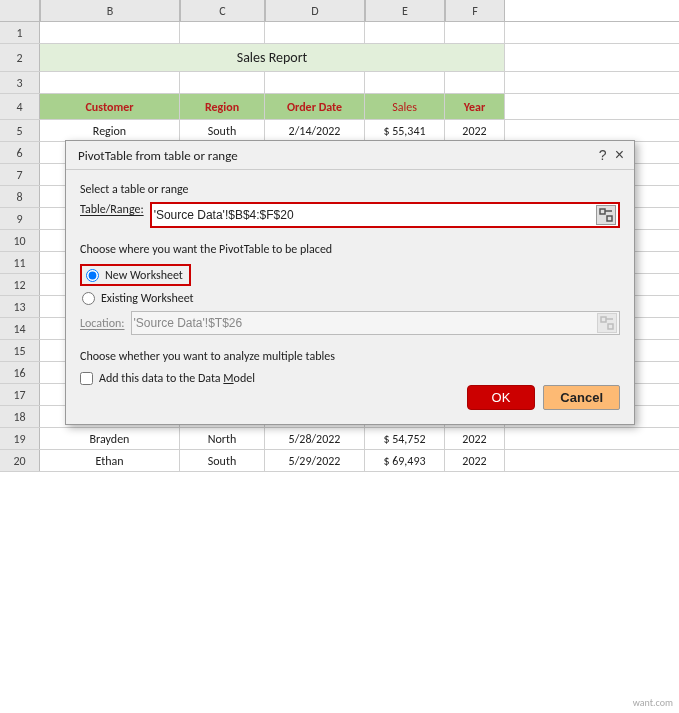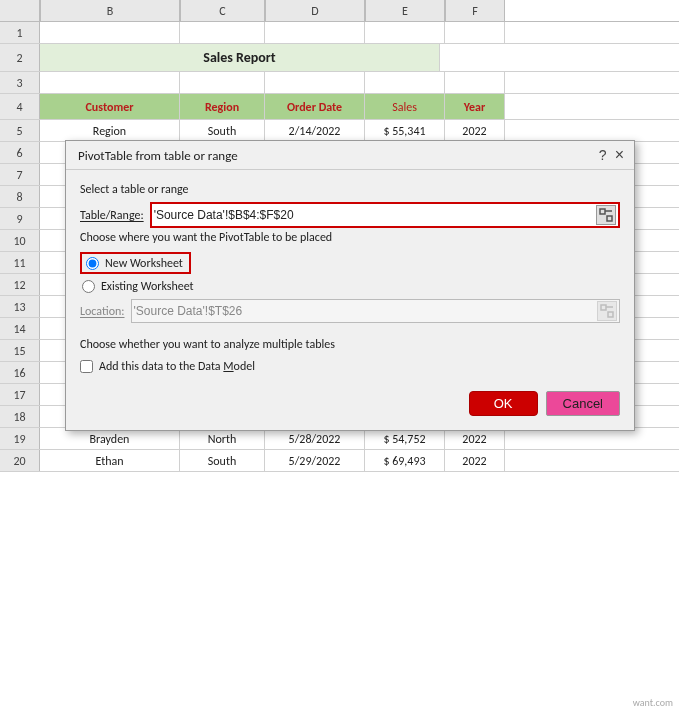--- a/index.html
+++ b/index.html
@@ -136,22 +136,21 @@
     }
 
     .dialog-section-label {
       font-size: 12px;
       color: #222;
       margin-bottom: 6px;
     }
 
     .table-range-row {
       display: flex;
-      align-items: center;
-      margin-bottom: 2px;
+      margin-bottom: 14px;
     }
 
     .field-label {
       font-size: 12px;
       color: #222;
       margin-right: 6px;
       white-space: nowrap;
       text-decoration: underline;
       text-underline-offset: 2px;
     }
@@ -251,21 +250,21 @@
 
     .multiple-tables-label {
       font-size: 12px;
       color: #222;
       margin-bottom: 8px;
     }
 
     .checkbox-row {
       display: flex;
       align-items: center;
-      margin-bottom: 18px;
+      margin-bottom: 0;
     }
 
     .checkbox-input {
       margin-right: 6px;
       cursor: pointer;
     }
 
     .checkbox-label {
       font-size: 12px;
       color: #222;
@@ -285,27 +284,28 @@
       background: #cc0000;
       color: #fff;
       border: 1px solid #aa0000;
       padding: 4px 24px;
       font-size: 13px;
       cursor: pointer;
       border-radius: 4px;
     }
 
     .btn-cancel {
-      background: #ec4899;
+      background: #fdba74;
       color: #222;
       border: 1px solid #999;
       padding: 4px 16px;
       font-size: 13px;
       cursor: pointer;
       border-radius: 2px;
+      font-weight: bold;
     }
 
     
     .watermark {
       position: absolute;
       bottom: 4px;
       right: 6px;
       font-size: 10px;
       color: #aaa;
     }
@@ -338,21 +338,21 @@
     <div class="row-num">1</div>
     <div class="cell cell-b"></div>
     <div class="cell cell-c"></div>
     <div class="cell cell-d"></div>
     <div class="cell cell-e"></div>
     <div class="cell cell-f"></div>
   </div>
 
   <div class="sheet-row" style="height:28px;">
     <div class="row-num">2</div>
-    <div class="cell" style="width:400px;background:#e2efda;font-weight:bold;font-size:14px;justify-content:center;">Sales Report</div>
+    <div class="cell" style="width:465px;background:#e2efda;font-weight:normal;font-size:14px;justify-content:center;">Sales Report</div>
   </div>
 
   <div class="sheet-row">
     <div class="row-num">3</div>
     <div class="cell cell-b"></div>
     <div class="cell cell-c"></div>
     <div class="cell cell-d"></div>
     <div class="cell cell-e"></div>
     <div class="cell cell-f"></div>
   </div>

